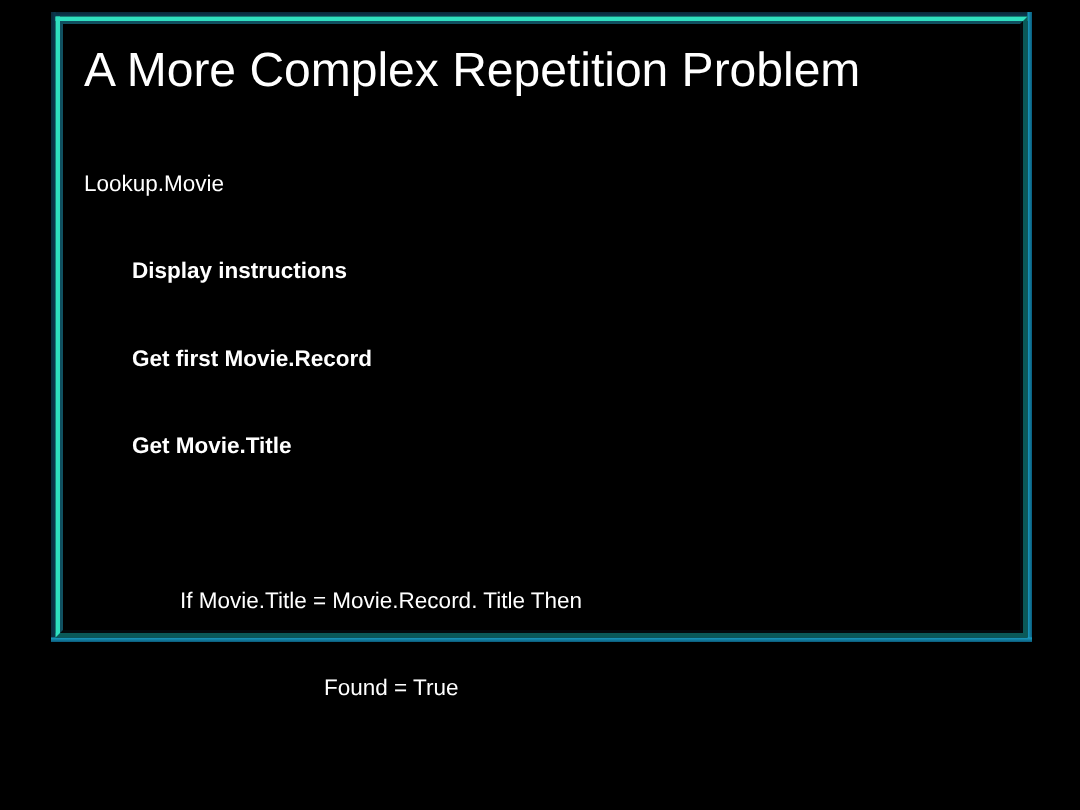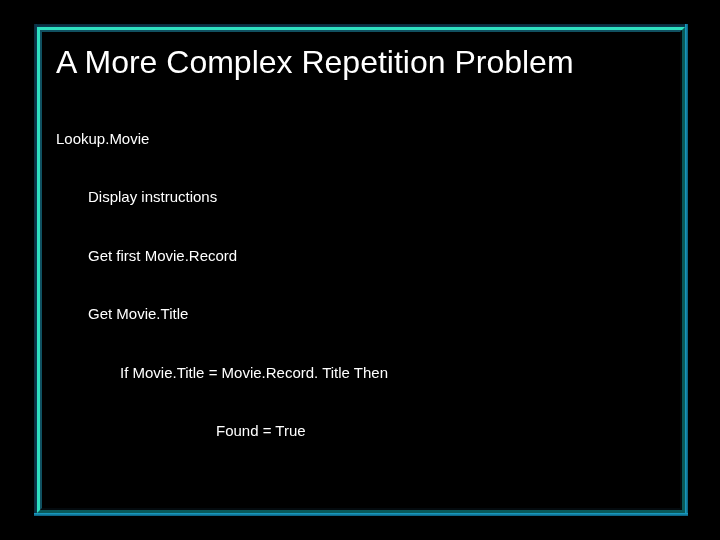--- a/index.html
+++ b/index.html
@@ -6,24 +6,24 @@
     margin: 0;
     padding: 0;
     width: 720px;
     height: 540px;
     background: #000;
     font-family: "Tahoma", "Verdana", "Segoe UI", sans-serif;
     overflow: hidden;
   }
   .slide {
     position: absolute;
-    top: 24px;
+    top: 8px;
     left: 34px;
     width: 654px;
-    height: 492px;
+    height: 420px;
     background: #000;
     box-sizing: border-box;
   }
   
   .frame {
     position: absolute;
     box-sizing: border-box;
   }
   .frame.outer-top { top: 0; left: 0; width: 100%; height: 3px; background: linear-gradient(#0a2a3a, #0a3a52); }
   .frame.outer-left { top: 0; left: 0; width: 3px; height: 100%; background: linear-gradient(90deg,#0a2a3a,#0a3a52); }
@@ -59,22 +59,22 @@
     font-family: "Tahoma", "Verdana", sans-serif;
     white-space: nowrap;
   }
   .code {
     font-size: 15px;
     line-height: 1.3;
     color: #fff;
     font-family: "Tahoma", "Verdana", sans-serif;
     white-space: pre;
   }
-  .i1 { padding-left: 32px; }
-  .i2 { padding-left: 64px; }
+  .i1 { padding-left: 32px; font-weight: bold; }
+  .i2 { padding-left: 64px; margin-top: 44px; }
   .i4 { padding-left: 160px; }
 </style>
 </head>
 <body>
 
 <div class="slide">
   <div class="frame outer-top"></div>
   <div class="frame outer-left"></div>
   <div class="frame outer-right"></div>
   <div class="frame outer-bottom"></div>

